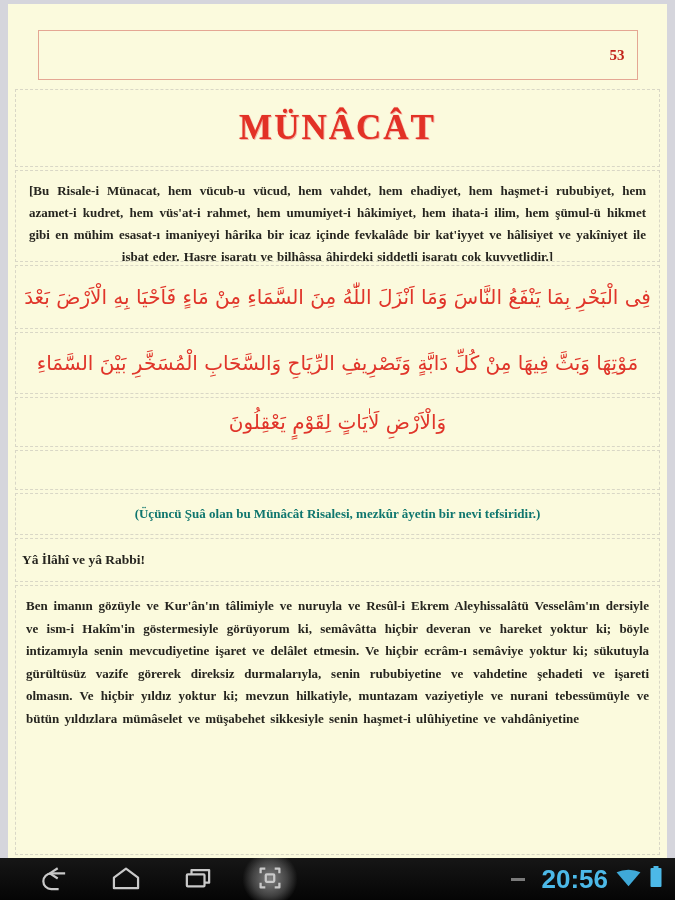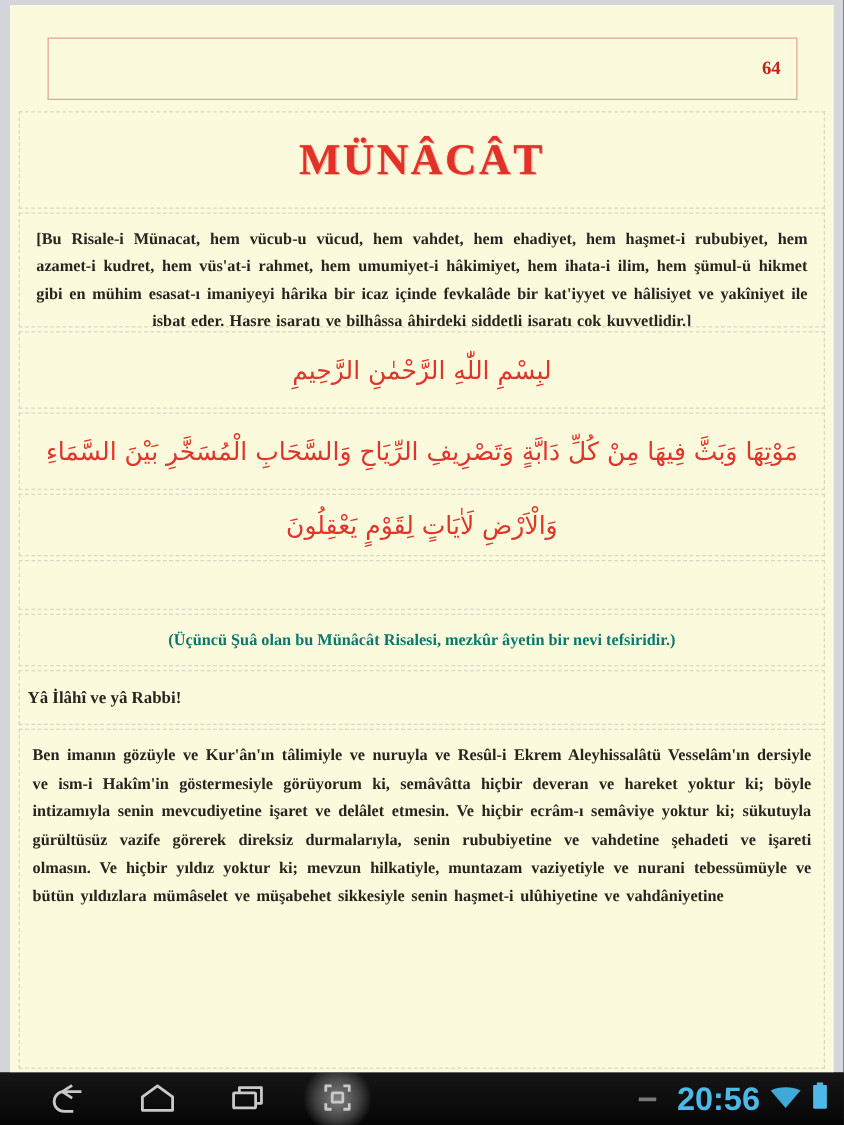--- a/index.html
+++ b/index.html
@@ -69,36 +69,36 @@
 </style>
 </head>
 <body>
 
 <div class="screen">
 
   <div class="page-wrap">
     <div class="page">
 
       <div class="header-box">
-        <span class="pagenum">64</span>
+        <span class="pagenum">53</span>
       </div>
 
       <div class="section title-sec">
         <span class="doc-title">MÜNÂCÂT</span>
       </div>
 
       <div class="section intro-sec">
         <p>[Bu Risale-i Münacat, hem vücub-u vücud, hem vahdet, hem ehadiyet, hem haşmet-i rububiyet, hem azamet-i kudret, hem vüs'at-i rahmet, hem umumiyet-i hâkimiyet, hem ihata-i ilim, hem şümul-ü hikmet gibi en mühim esasat-ı imaniyeyi hârika bir icaz içinde fevkalâde bir kat'iyyet ve hâlisiyet ve yakîniyet ile isbat eder. Haşre işaratı ve bilhâssa âhirdeki şiddetli işaratı çok kuvvetlidir.]</p>
       </div>
 
-      <div class="section arabic-sec ar-0">
-        <p lang="ar" dir="rtl">لبِسْمِ اللّٰهِ الرَّحْمٰنِ الرَّحِيمِ</p>
-      </div>
 
 
+      <div class="section arabic-sec ar-2">
+        <p lang="ar" dir="rtl">فِى الْبَحْرِ بِمَا يَنْفَعُ النَّاسَ وَمَا اَنْزَلَ اللّٰهُ مِنَ السَّمَاءِ مِنْ مَاءٍ فَاَحْيَا بِهِ الْاَرْضَ بَعْدَ</p>
+      </div>
 
       <div class="section arabic-sec ar-3">
         <p lang="ar" dir="rtl">مَوْتِهَا وَبَثَّ فِيهَا مِنْ كُلِّ دَابَّةٍ وَتَصْرِيفِ الرِّيَاحِ وَالسَّحَابِ الْمُسَخَّرِ بَيْنَ السَّمَاءِ</p>
       </div>
 
       <div class="section arabic-sec ar-4">
         <p lang="ar" dir="rtl">وَالْاَرْضِ لَاٰيَاتٍ لِقَوْمٍ يَعْقِلُونَ</p>
       </div>
 
       <div class="section empty-sec"></div>

